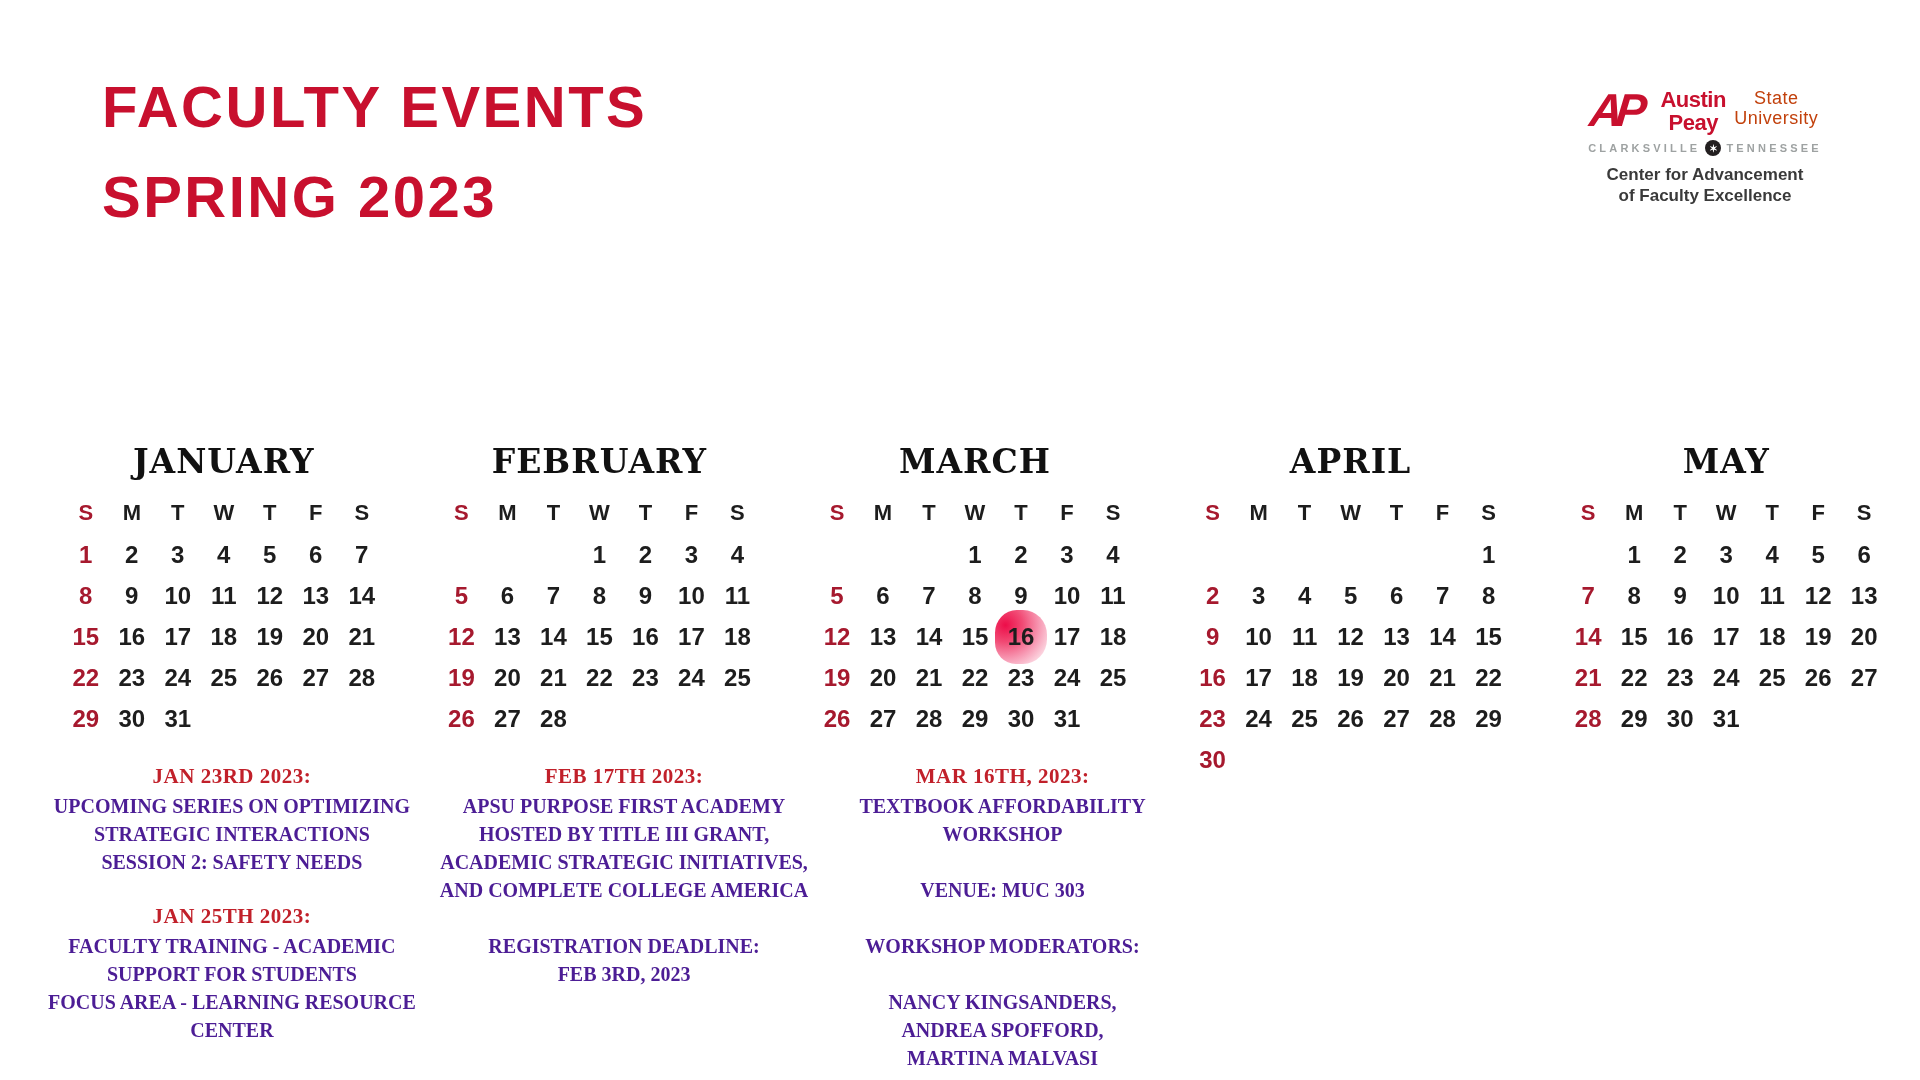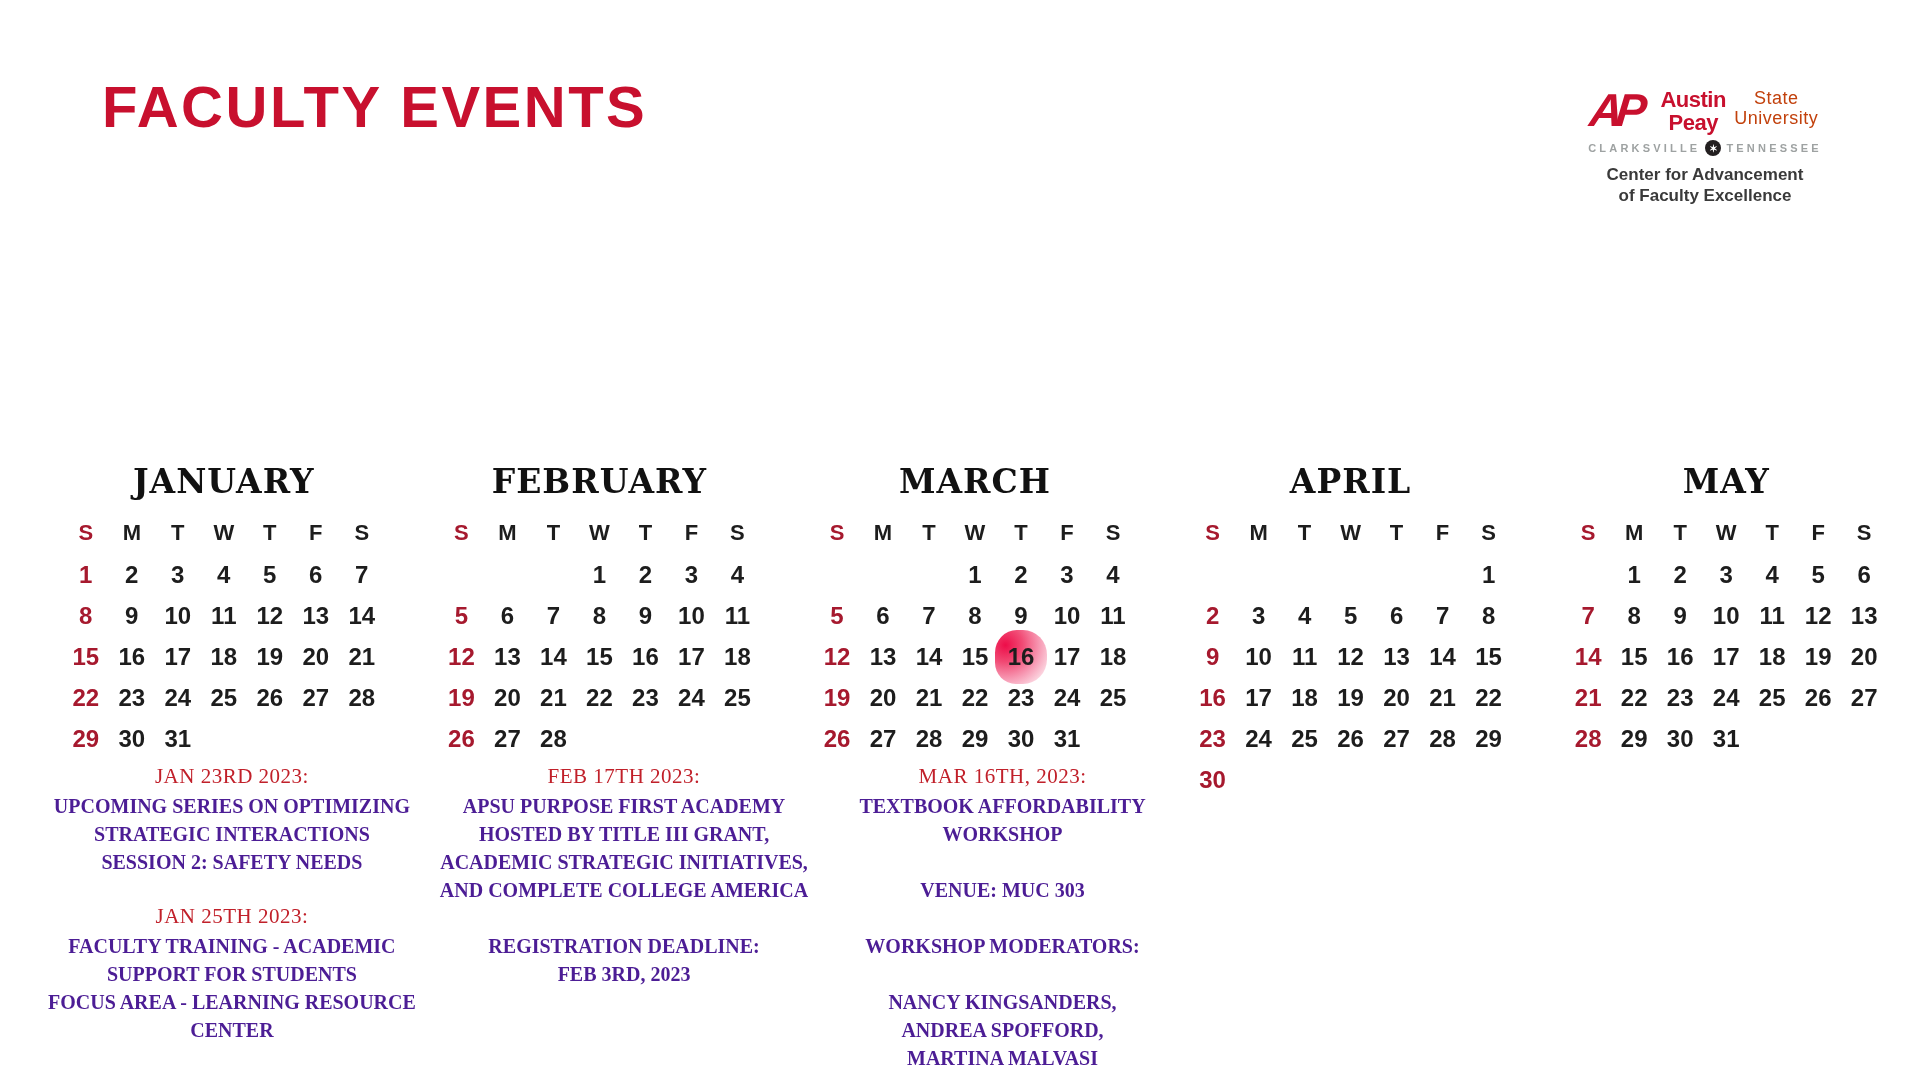--- a/index.html
+++ b/index.html
@@ -22,21 +22,21 @@
   .logo-loc { display:flex; align-items:center; justify-content:center; gap:5px;
               margin-top:6px; color:#9EA2A2; font-size:11px; font-weight:600; letter-spacing:3.2px; }
   .tristar { display:inline-flex; align-items:center; justify-content:center;
              width:16px; height:16px; border-radius:50%; background:#231F20;
              color:#ffffff; font-size:10px; letter-spacing:0; flex:0 0 auto; }
   .logo-dept { margin-top:8px; color:#3A3A3A; font-size:17px; font-weight:600; line-height:21px; }
 
   
   .calendars { position:absolute; top:440px; left:48px; right:18px;
                display:grid; grid-template-columns:repeat(5,1fr); column-gap:24px; }
-  .month { text-align:center;margin-top:20px; }
+  .month { text-align:center; }
   .month-title { font-family:"DejaVu Serif","Liberation Serif",serif; font-weight:700;
                  font-size:33px; line-height:44px; color:#111111; letter-spacing:1px;
                  margin-bottom:8px; }
   .cal-grid { display:grid; grid-template-columns:repeat(7,46px); justify-content:center; }
   .dh { height:42px; display:flex; align-items:center; justify-content:center;
         font-size:22px; font-weight:700; color:#1D1D1D; }
   .dc { height:41px; display:flex; align-items:center; justify-content:center;
         font-size:24px; font-weight:600; color:#1D1D1D; }
   .sun { color:#A6192E; }
   .num { position:relative; z-index:0; display:inline-block; padding:0 3px; }
@@ -44,33 +44,34 @@
         transform:translate(-50%,-50%); width:52px; height:54px; z-index:-1;
         border-radius:42% 46% 46% 40%;
         background:radial-gradient(circle at 20% 28%, #ED0D49 0%, #F14A74 30%,
                    #F79AB4 60%, #FCDCE5 85%, #FEF4F6 100%); }
 
   
   .events { position:absolute; top:762px; left:48px; right:18px;
             display:grid; grid-template-columns:repeat(5,1fr); column-gap:24px; }
   .event-col { text-align:center; font-family:"Liberation Serif",serif; }
   .event { margin-bottom:26px; }
-  .ev-head { color:#C1202A; font-weight:400; font-size:21px; line-height:28px;
+  .ev-head { color:#C1202A; font-weight:700; font-size:21px; line-height:28px;
              letter-spacing:0.5px; margin-bottom:2px; white-space:nowrap; }
   .ev-line { color:#4c1d95; font-weight:700; font-size:20px; line-height:28px;
              white-space:nowrap; }
   .ev-line.blank { height:28px; }
 </style>
 </head>
 <body>
 
 <div class="page">
 
   <div class="title">
     <div>FACULTY EVENTS</div>
+    <div>SPRING 2023</div>
   </div>
 
   <div class="logo">
     <div class="logo-top">
       <span class="monogram">AP</span>
       <span class="logo-names">
         <span class="uni1">Austin Peay</span>
         <span class="uni2">State University</span>
       </span>
     </div>

